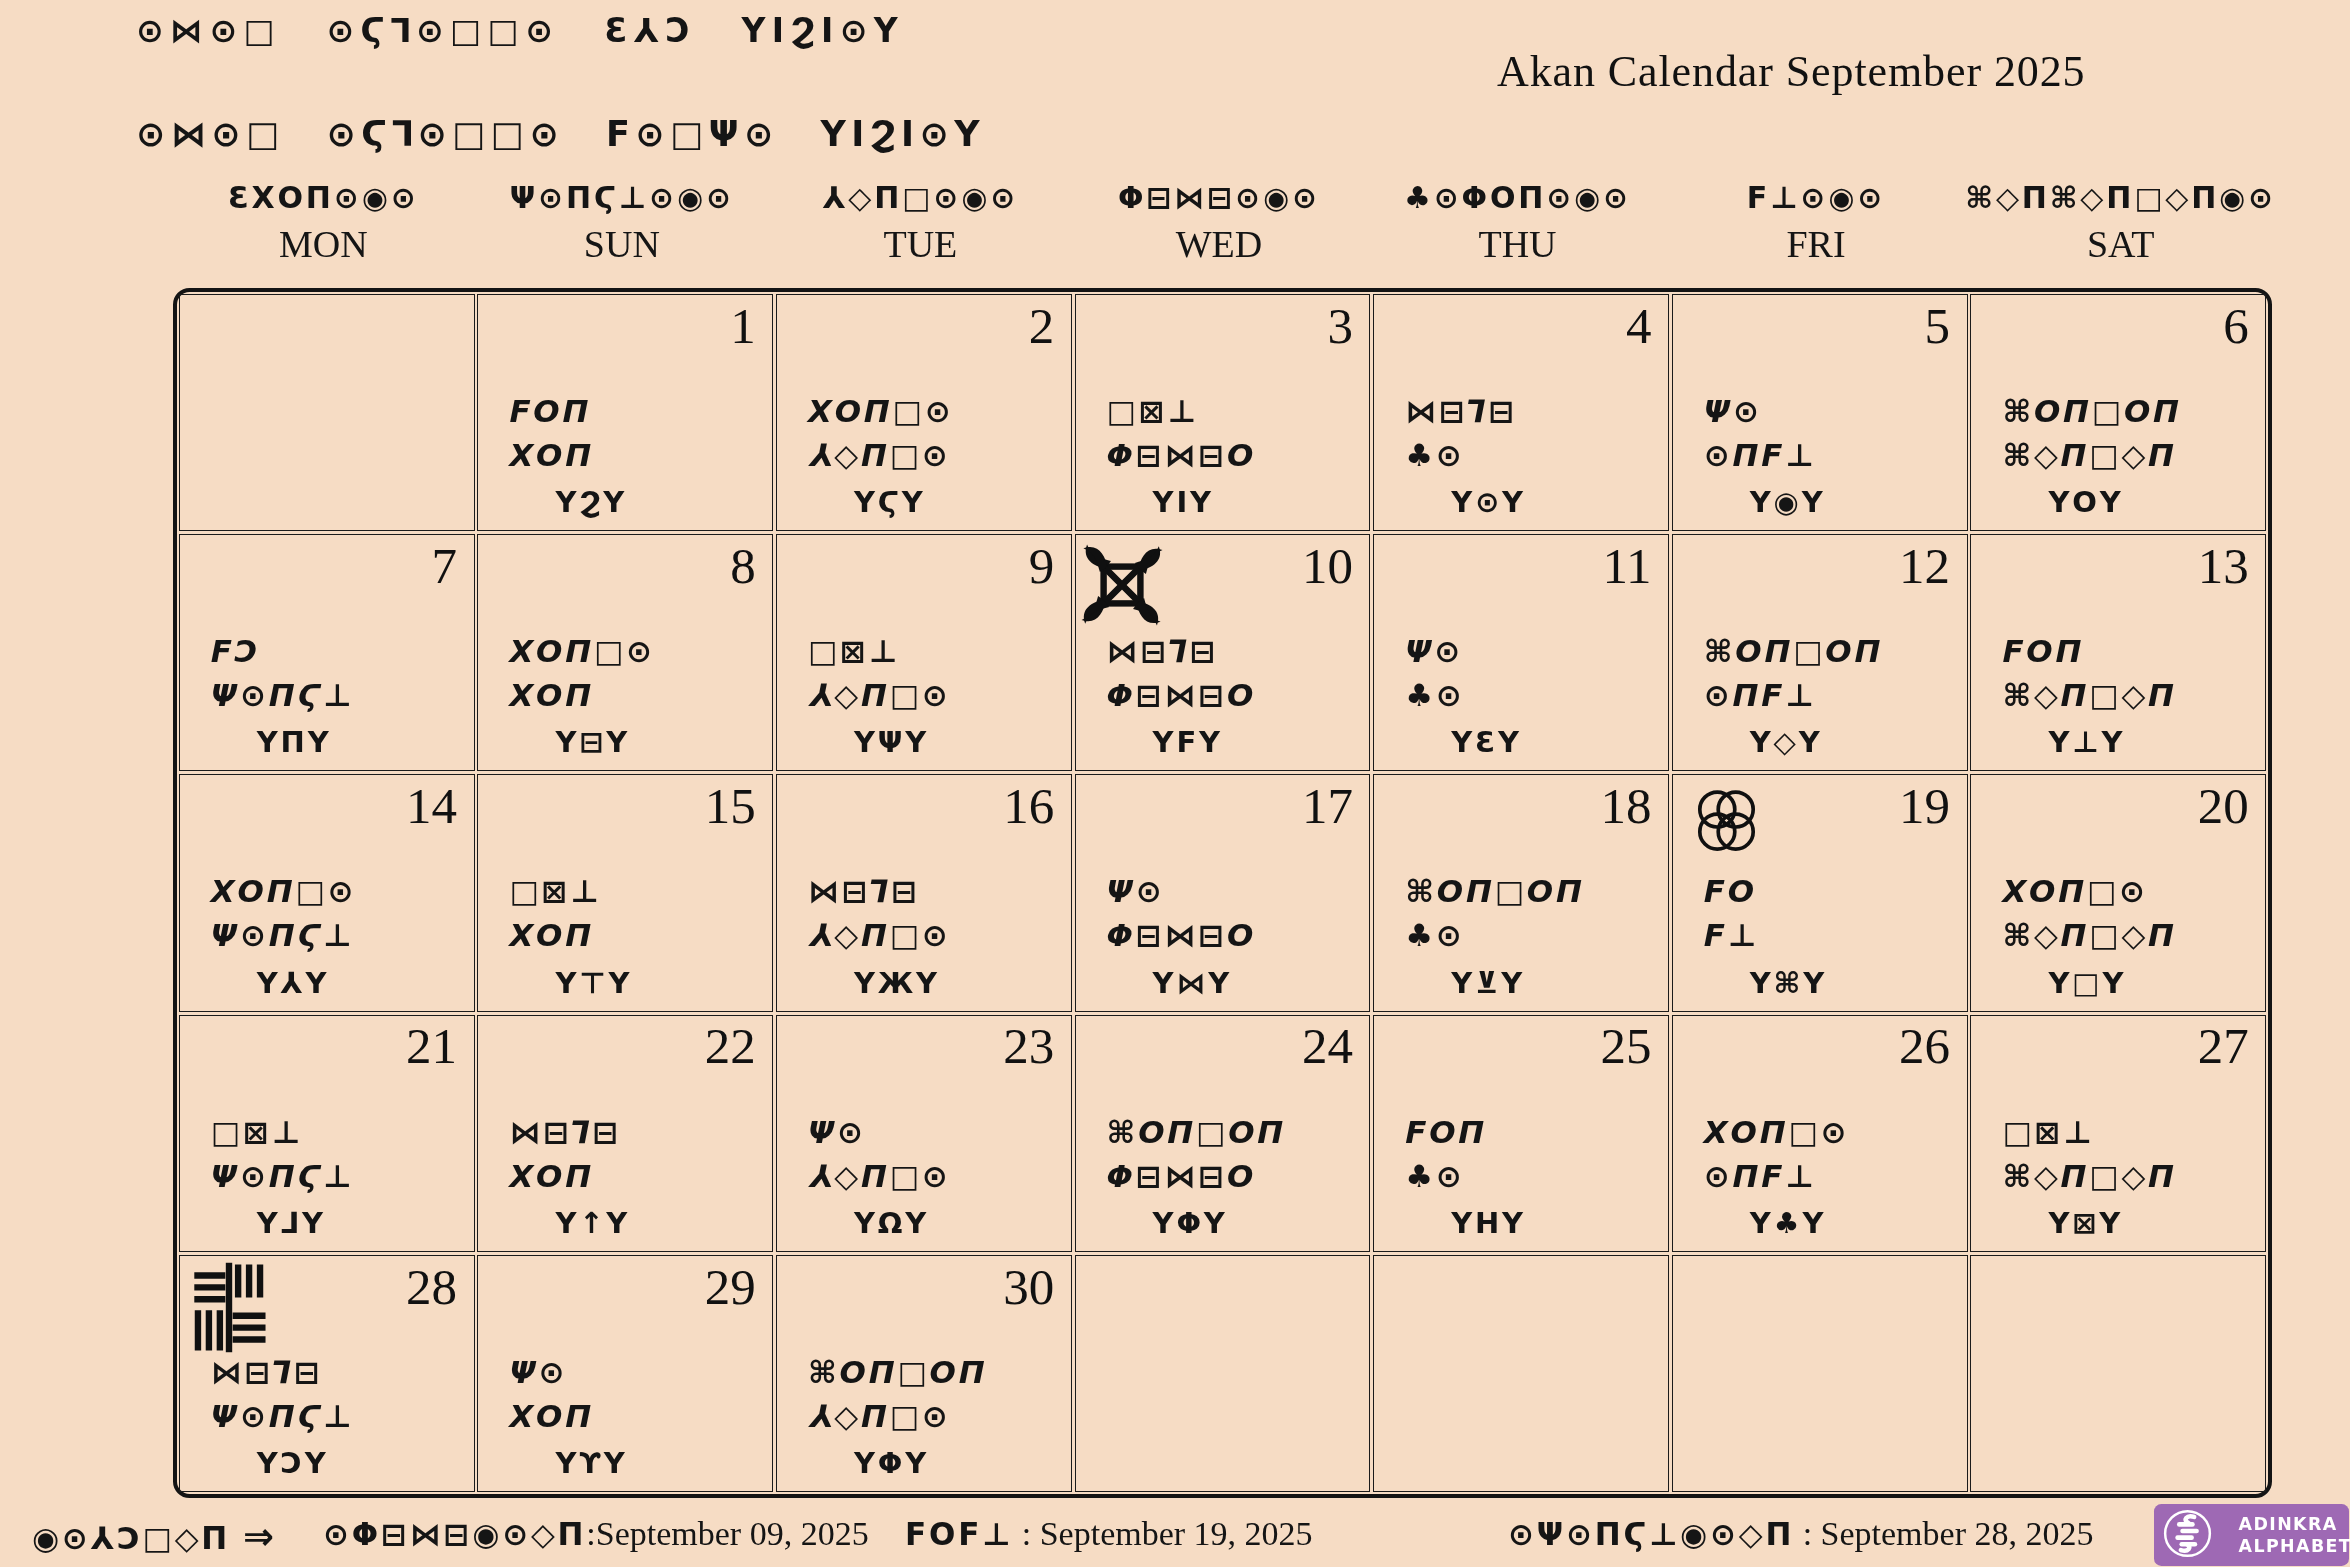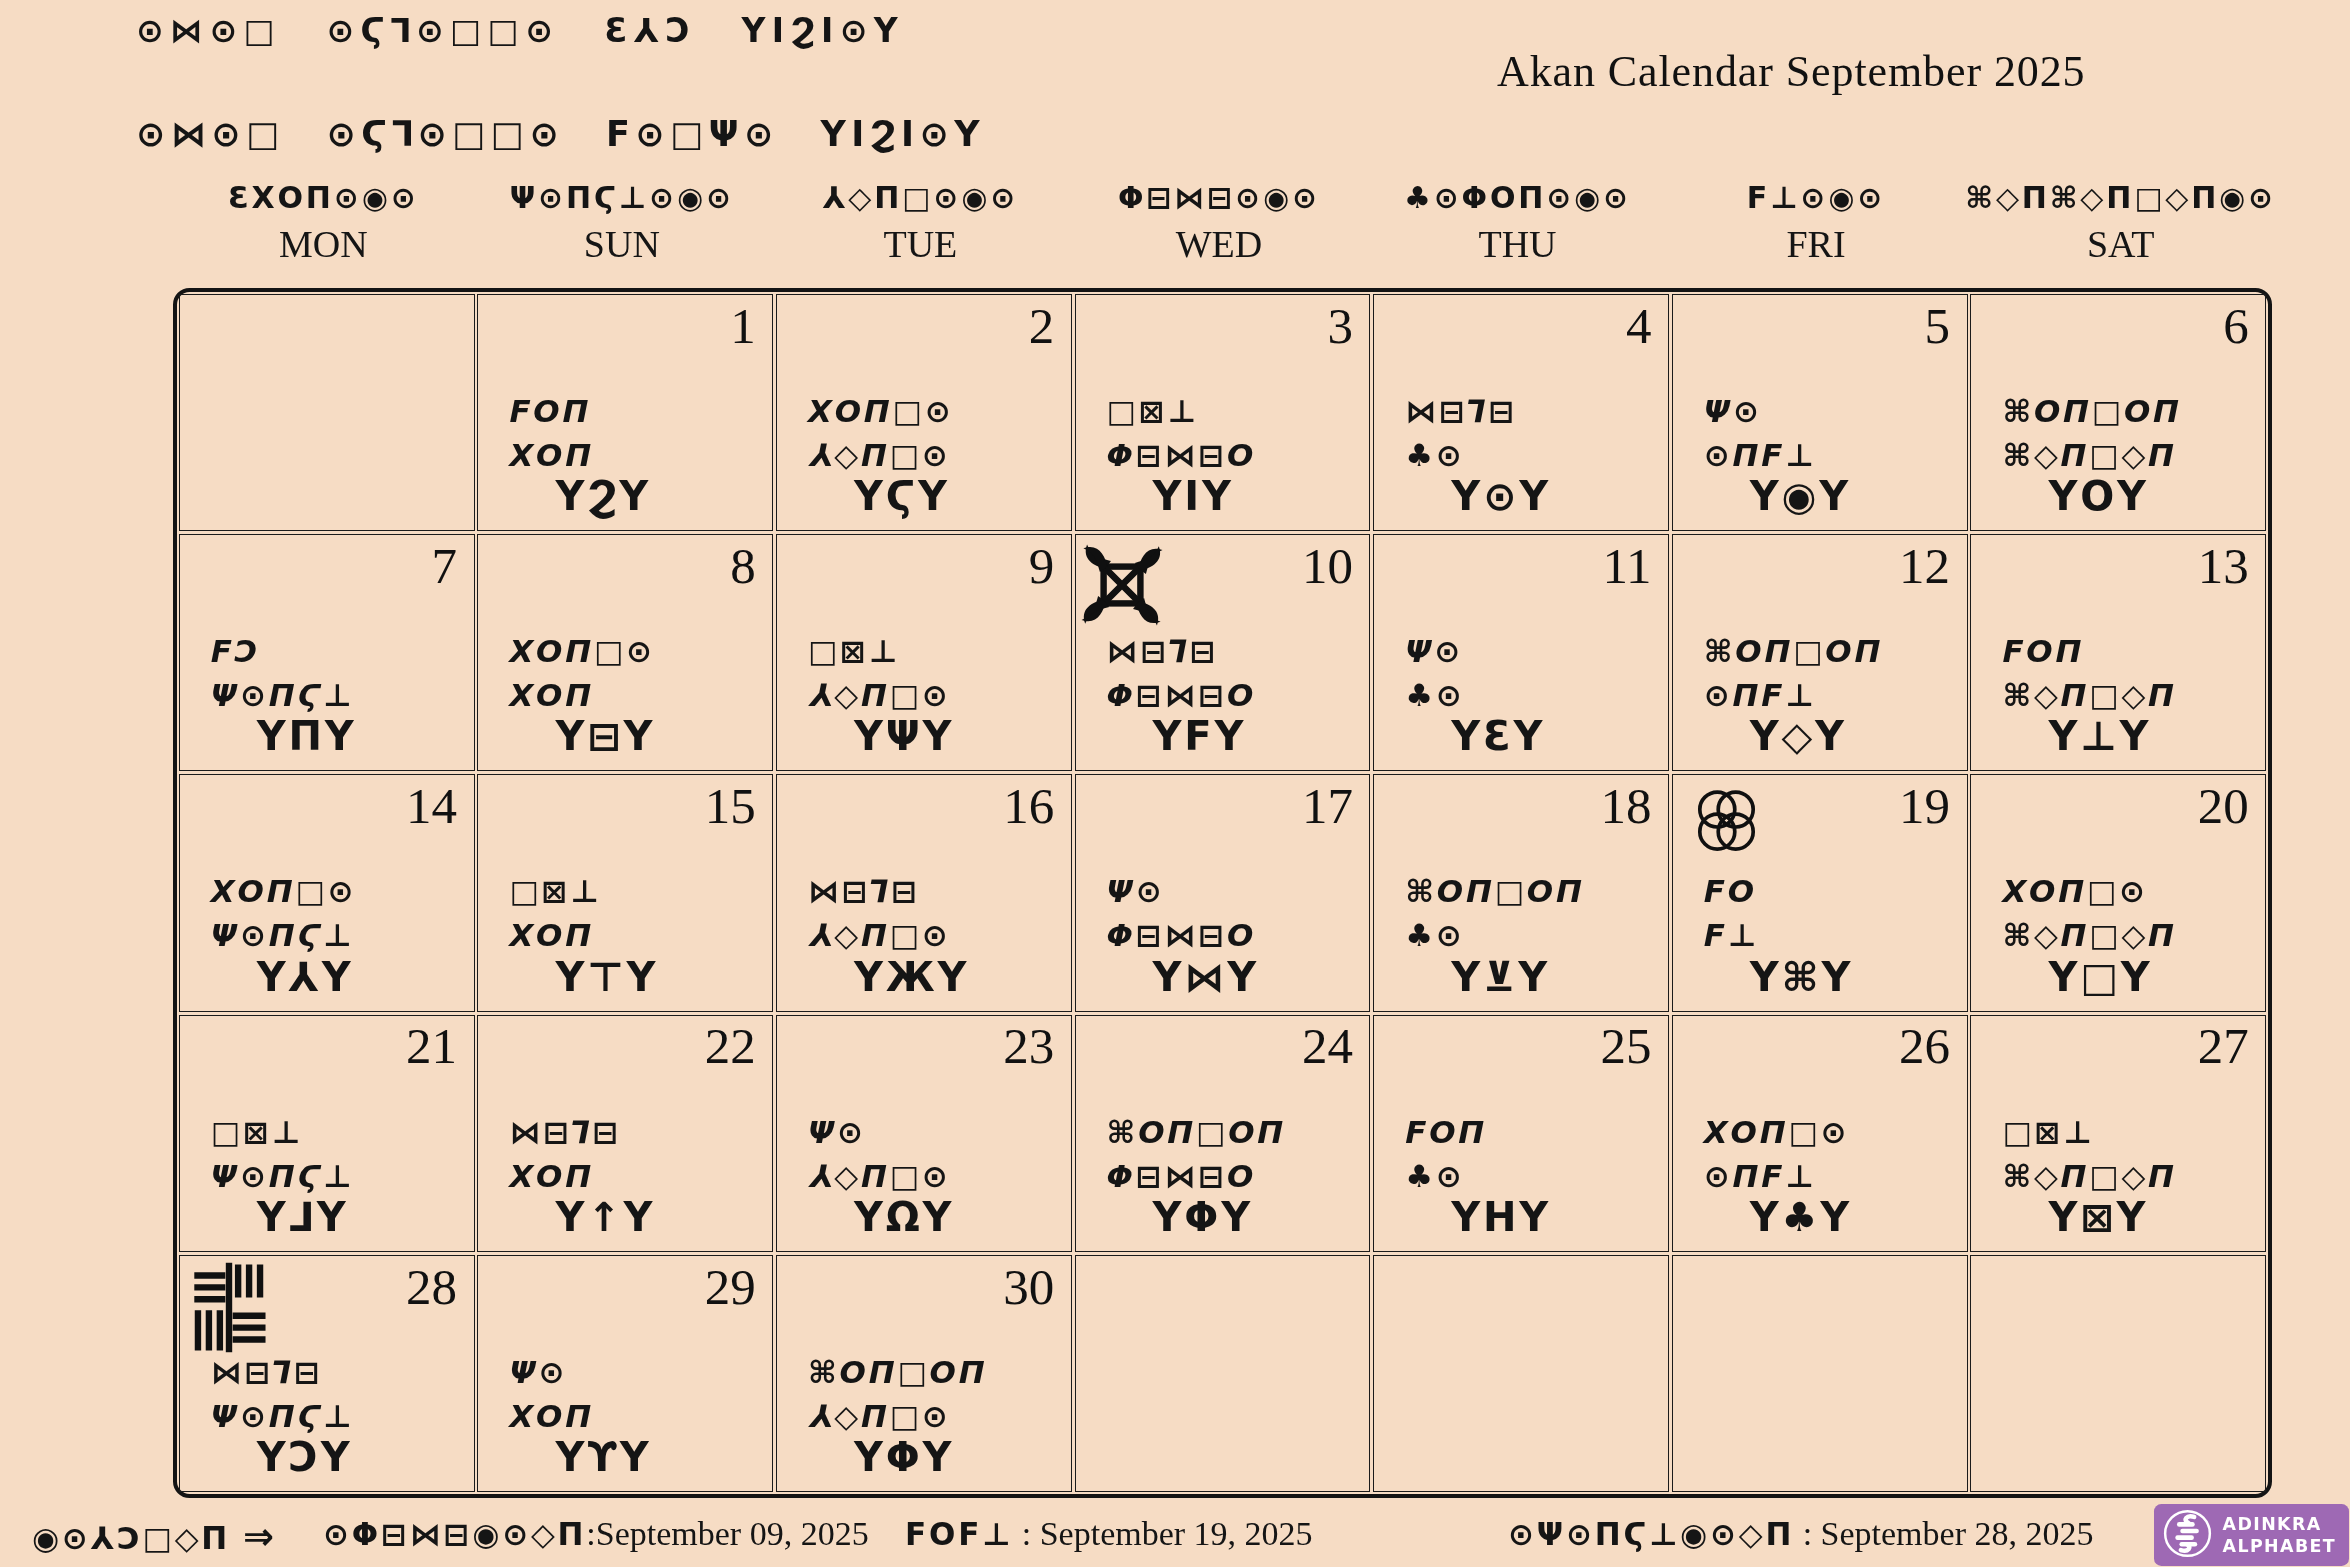--- a/index.html
+++ b/index.html
@@ -26,37 +26,37 @@
   .grid{
     position:absolute;left:173px;top:288px;width:2099px;height:1210px;
     border:4.6px solid #141414;border-radius:16.5px;
     display:grid;grid-template-columns:repeat(7,1fr);grid-template-rows:repeat(5,1fr);
     gap:2.8px;padding:1.8px;box-sizing:border-box;
   }
   .cell{position:relative;border:1.8px solid #1b1b1b;}
   .daynum{position:absolute;top:1.8px;right:16.5px;font-size:51px;font-family:"Liberation Serif","DejaVu Serif",serif;color:#111;}
   .lines{position:absolute;left:31px;top:94px;font-style:italic;}
   .ln{font-size:31px;font-weight:bold;letter-spacing:2.8px;line-height:44px;white-space:nowrap;}
-  .numline{position:absolute;left:77px;bottom:11px;font-size:40px;font-weight:bold;letter-spacing:2.8px;}
+  .numline{position:absolute;left:77px;bottom:11px;font-size:29px;font-weight:bold;letter-spacing:2.8px;}
   .sym{position:absolute;}
   .sym-awukudae{left:0px;top:1.8px;width:92px;height:96px;}
   .sym-fofie{left:13px;top:5.5px;width:81px;height:81px;}
   .sym-akwasidae{left:7.3px;top:3.7px;width:84px;height:97px;}
 
   
   .legend-item{position:absolute;top:1515px;white-space:nowrap;}
   .legend-adk{font-size:31px;font-weight:bold;letter-spacing:2.8px;}
   .legend-arrow{font-size:37px;font-weight:bold;margin-left:13px;}
   .legend-date{font-family:"Liberation Serif","DejaVu Serif",serif;font-size:34px;}
 
   
   .logo{
     position:absolute;left:2154px;top:1504px;width:195px;height:62px;
     background:#9e69b4;border-radius:7.3px;display:flex;align-items:center;
-    box-sizing:border-box;padding:3.7px 7.3px;
+    box-sizing:border-box;padding:3.7px 7.3px;gap:16px;
   }
   .logo-text{margin-left:8.3px;color:#ffffff;font-weight:bold;font-size:17.4px;letter-spacing:1.4px;line-height:22px;}
 </style>
 </head>
 <body>
 
 <div class="adk title1">⊙⋈⊙□ ⊙Ϛ⅂⊙□□⊙ Ɛ⅄Ɔ ΥΙϨΙ⊙Υ</div>
 <div class="adk title2">⊙⋈⊙□ ⊙Ϛ⅂⊙□□⊙ Ϝ⊙□Ψ⊙ ΥΙϨΙ⊙Υ</div>
 <div class="serif title-en">Akan Calendar September 2025</div>
 

